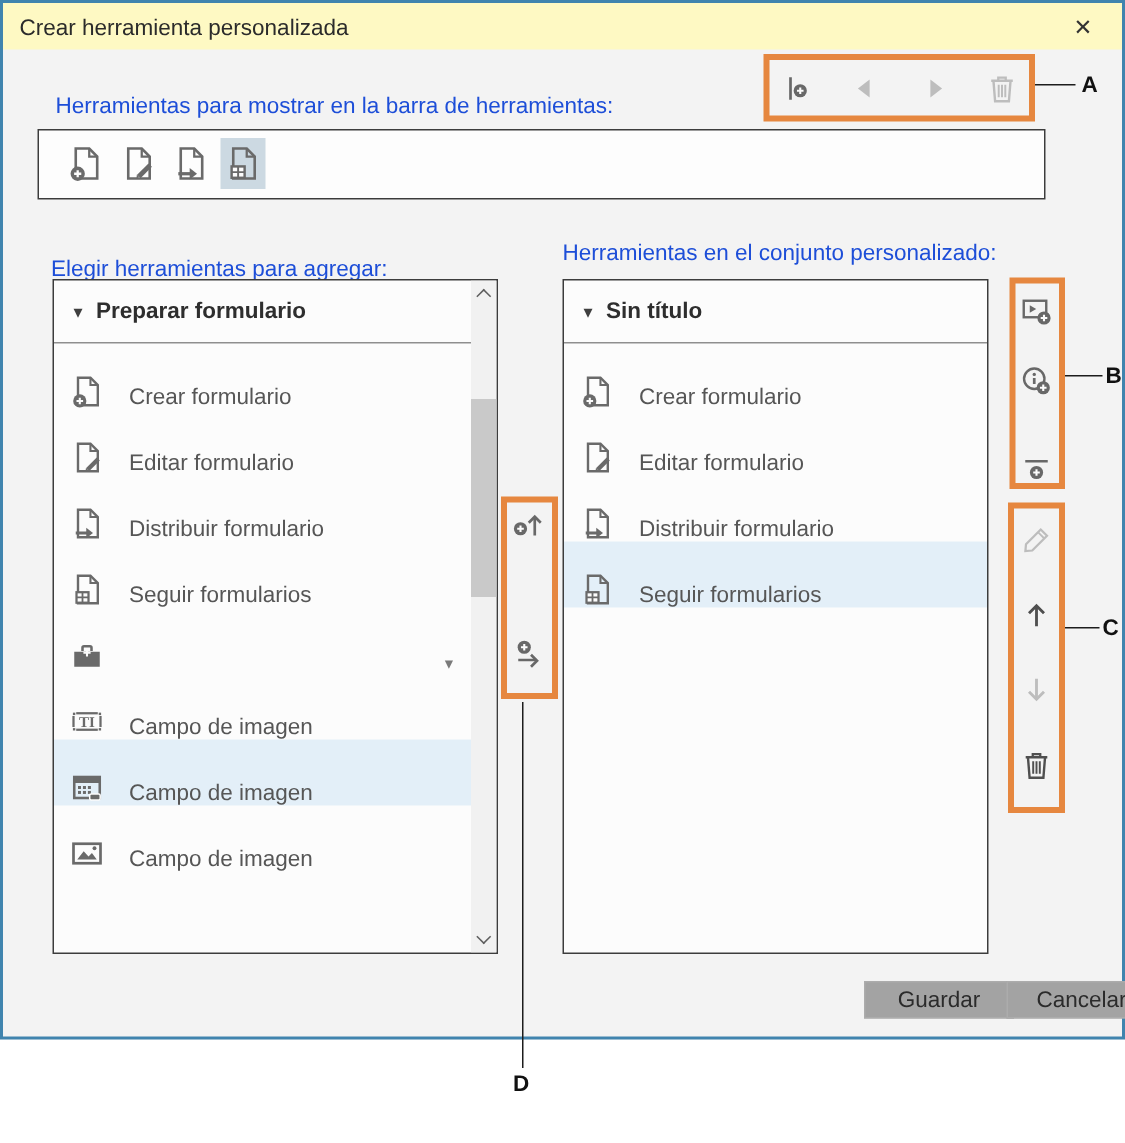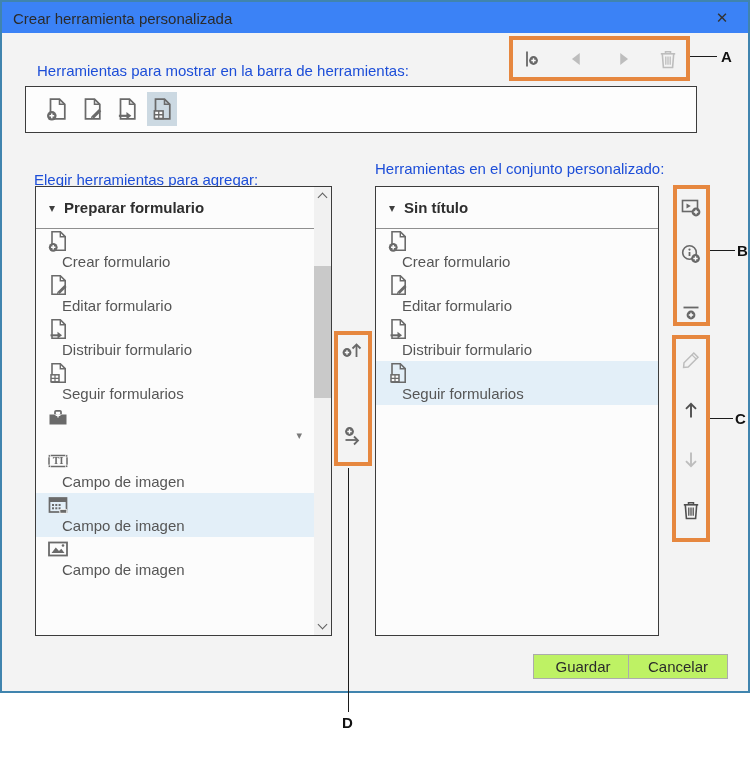--- a/index.html
+++ b/index.html
@@ -4,21 +4,21 @@
 <style>
   * { margin:0; padding:0; box-sizing:border-box; }
   html,body { width:750px; height:762px; background:#ffffff;
     font-family:"Liberation Sans", sans-serif; }
   .stage { position:relative; width:750px; height:762px; overflow:hidden; }
   .abs { position:absolute; }
 
   
   .dialog { left:0; top:0; width:750px; height:693px; background:#f3f3f3;
     border:2px solid #4084ae; }
-  .titlebar { left:0; top:0; width:746px; height:31px; background:#3b82f6; }
+  .titlebar { left:0; top:0; width:746px; height:31px; background:#fef9c3; }
   .title { left:11px; top:8px; font-size:15px; color:#2b2b2b; }
   .close-btn { left:694px; top:0; width:52px; height:31px; display:flex;
     align-items:center; justify-content:center; font-size:15px; color:#333; cursor:default; }
 
   .section-label { font-size:15px; color:#1d4ed8; white-space:nowrap; }
 
   
   .strip { left:23px; top:84px; width:672px; height:47px; background:#fdfdfd;
     border:1px solid #3c3c3c; }
   .strip-icons { left:40px; top:90px; display:flex; gap:5px; }
@@ -27,21 +27,21 @@
   .strip-cell.sel { background:#ccd9e2; }
 
   
   .list { background:#fcfcfc; border:1px solid #3c3c3c; overflow:hidden; }
   .list-left  { left:33px;  top:184px; width:297px; height:450px; }
   .list-right { left:373px; top:184px; width:284px; height:450px; }
   .grp-hdr { height:42px; display:flex; align-items:center; padding-left:13px;
     border-bottom:1px solid #8f8f8f; }
   .grp-caret { color:#3f3f3f; font-size:12px; margin-right:9px; }
   .grp-title { font-size:15px; font-weight:bold; color:#2e2e2e; }
-  .row { height:44px; display:flex; align-items:flex-start; padding-left:10px;flex-direction:column; }
+  .row { height:44px; display:flex; align-items:flex-end; padding-left:10px; }
   .list-left .row { width:280px; }
   .row.sel { background:#e3eff8; }
   .row .ric { width:24px; height:24px; color:#6a6a6a; flex:0 0 24px; }
   .row .rlabel { font-size:15px; color:#565656; margin-left:16px; white-space:nowrap; }
   .row .sub-caret { margin-left:auto; margin-right:14px; color:#7a7a7a; font-size:11px; }
 
   
   .sbar { position:absolute; right:0; top:0; width:17px; height:448px; background:#f1f1f1; }
   .sbtn { position:absolute; left:0; width:17px; height:17px; display:flex;
     align-items:center; justify-content:center; }
@@ -56,23 +56,23 @@
   .obox-b { left:671px; top:183px; width:37px;  height:141px; }
   .obox-c { left:670px; top:333px; width:38px;  height:207px; }
   .obox-d { left:332px; top:329px; width:38px;  height:135px; }
 
   .act { width:24px; height:24px; display:flex; align-items:center; justify-content:center; }
   .en  { color:#686868; }
   .dk  { color:#4f4f4f; }
   .dis { color:#bdbdbd; }
 
   
-  .btn { position:absolute; top:652px; width:100px; height:25px; background:#bef264;
+  .btn { position:absolute; top:652px; width:100px; height:25px; background:#a3a3a3;
     border:1px solid #acacac; font-size:15px; color:#2b2b2b; display:flex;
-    align-items:center; justify-content:center; font-family:"Liberation Sans", sans-serif; }
+    align-items:center; justify-content:center; font-family:"Liberation Sans", sans-serif;margin-left:43px; }
   .btn-save   { left:531px; }
   .btn-cancel { left:626px; }
 
   
   .aline { background:#1c1c1c; }
   .alabel { font-size:15px; font-weight:600; color:#111; }
 
   svg.sym { position:absolute; width:0; height:0; }
   .ic { display:block; }
 </style>

